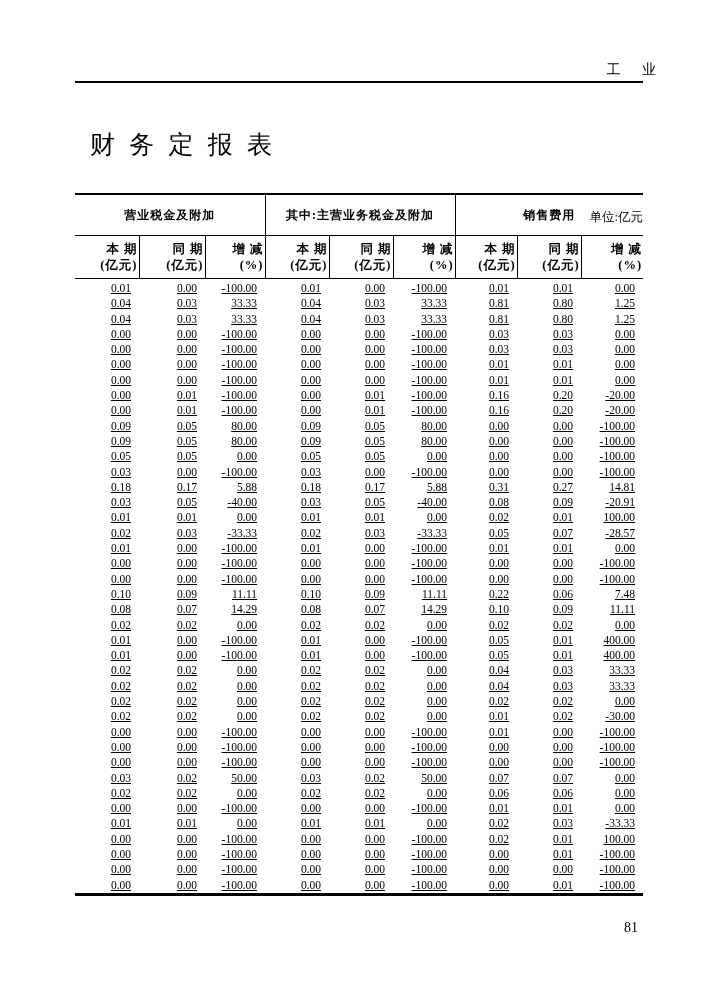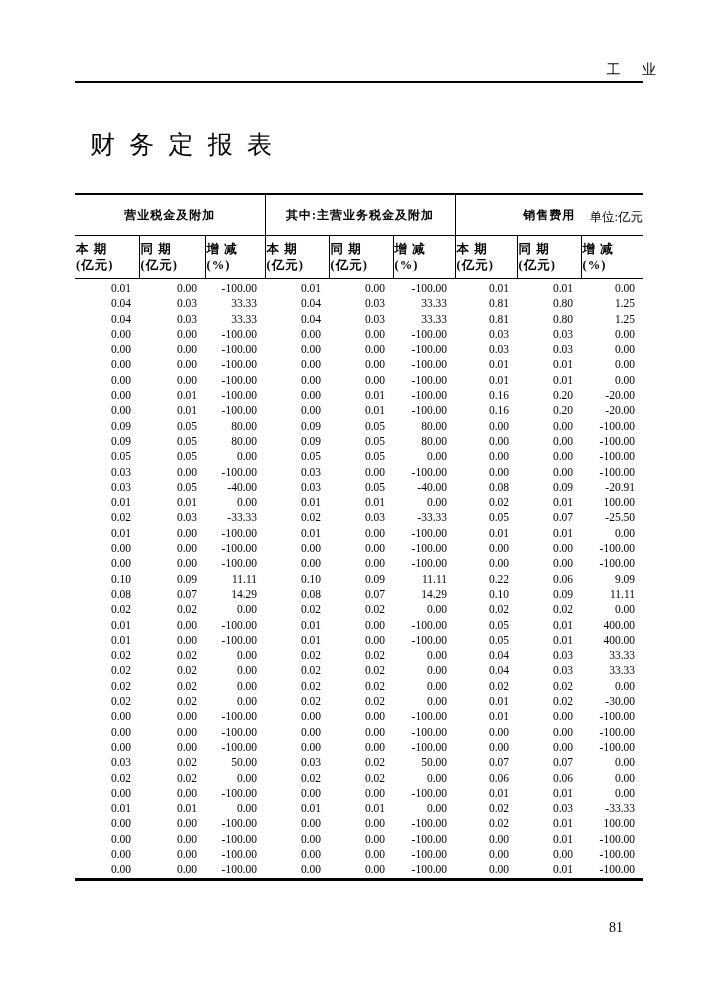--- a/index.html
+++ b/index.html
@@ -75,41 +75,41 @@
     text-align: center;
     vertical-align: middle;
     border-bottom: 1px solid #000000;
     letter-spacing: 1px;
   }
   tr.group-row th.gsep { border-right: 1px solid #000000; }
   tr.sub-row th {
     height: 40px;
     font-size: 12.5px;
     font-weight: bold;
-    text-align: left;
+    text-align: right;
     vertical-align: middle;
     line-height: 16px;
     border-bottom: 1px solid #000000;
     border-right: 1px solid #000000;
     letter-spacing: 1px;
   }
   tr.sub-row th:last-child { border-right: none; }
-  tbody.data tr { height: 15.3px; }
+  tbody.data tr { height: 15.3px; text-decoration: underline; }
   tbody.data td {
     font-size: 11.5px;
     line-height: 15.3px;
     text-align: right;
     padding: 0 8px 0 0;
   }
   tbody.data tr:first-child td { padding-top: 2px; }
   
   .page-number {
     position: absolute;
     top: 920px;
-    right: 95px;
+    right: 80px;
     font-size: 14px;
   }
 </style>
 </head>
 <body>
 
 <div class="page">
 
   <span class="section-label">工 业</span>
   <div class="header-rule"></div>
@@ -313,20 +313,31 @@
           <td>0.00</td>
           <td>-100.00</td>
           <td>0.03</td>
           <td>0.00</td>
           <td>-100.00</td>
           <td>0.00</td>
           <td>0.00</td>
           <td>-100.00</td>
         </tr>
         <tr>
+          <td>0.18</td>
+          <td>0.17</td>
+          <td>5.88</td>
+          <td>0.18</td>
+          <td>0.17</td>
+          <td>5.88</td>
+          <td>0.31</td>
+          <td>0.27</td>
+          <td>14.81</td>
+        </tr>
+        <tr>
           <td>0.03</td>
           <td>0.05</td>
           <td>-40.00</td>
           <td>0.03</td>
           <td>0.05</td>
           <td>-40.00</td>
           <td>0.08</td>
           <td>0.09</td>
           <td>-20.91</td>
         </tr>
@@ -343,21 +354,21 @@
         </tr>
         <tr>
           <td>0.02</td>
           <td>0.03</td>
           <td>-33.33</td>
           <td>0.02</td>
           <td>0.03</td>
           <td>-33.33</td>
           <td>0.05</td>
           <td>0.07</td>
-          <td>-25.50</td>
+          <td>-28.57</td>
         </tr>
         <tr>
           <td>0.01</td>
           <td>0.00</td>
           <td>-100.00</td>
           <td>0.01</td>
           <td>0.00</td>
           <td>-100.00</td>
           <td>0.01</td>
           <td>0.01</td>
@@ -387,21 +398,21 @@
         </tr>
         <tr>
           <td>0.10</td>
           <td>0.09</td>
           <td>11.11</td>
           <td>0.10</td>
           <td>0.09</td>
           <td>11.11</td>
           <td>0.22</td>
           <td>0.06</td>
-          <td>9.09</td>
+          <td>7.48</td>
         </tr>
         <tr>
           <td>0.08</td>
           <td>0.07</td>
           <td>14.29</td>
           <td>0.08</td>
           <td>0.07</td>
           <td>14.29</td>
           <td>0.10</td>
           <td>0.09</td>

